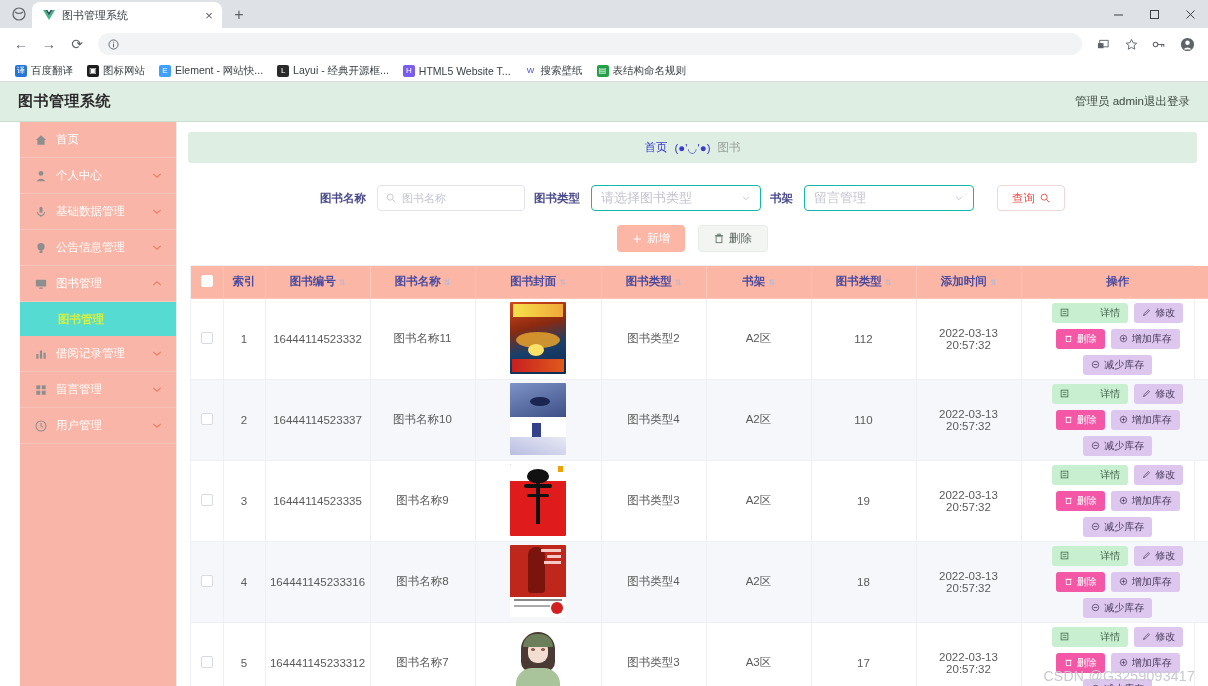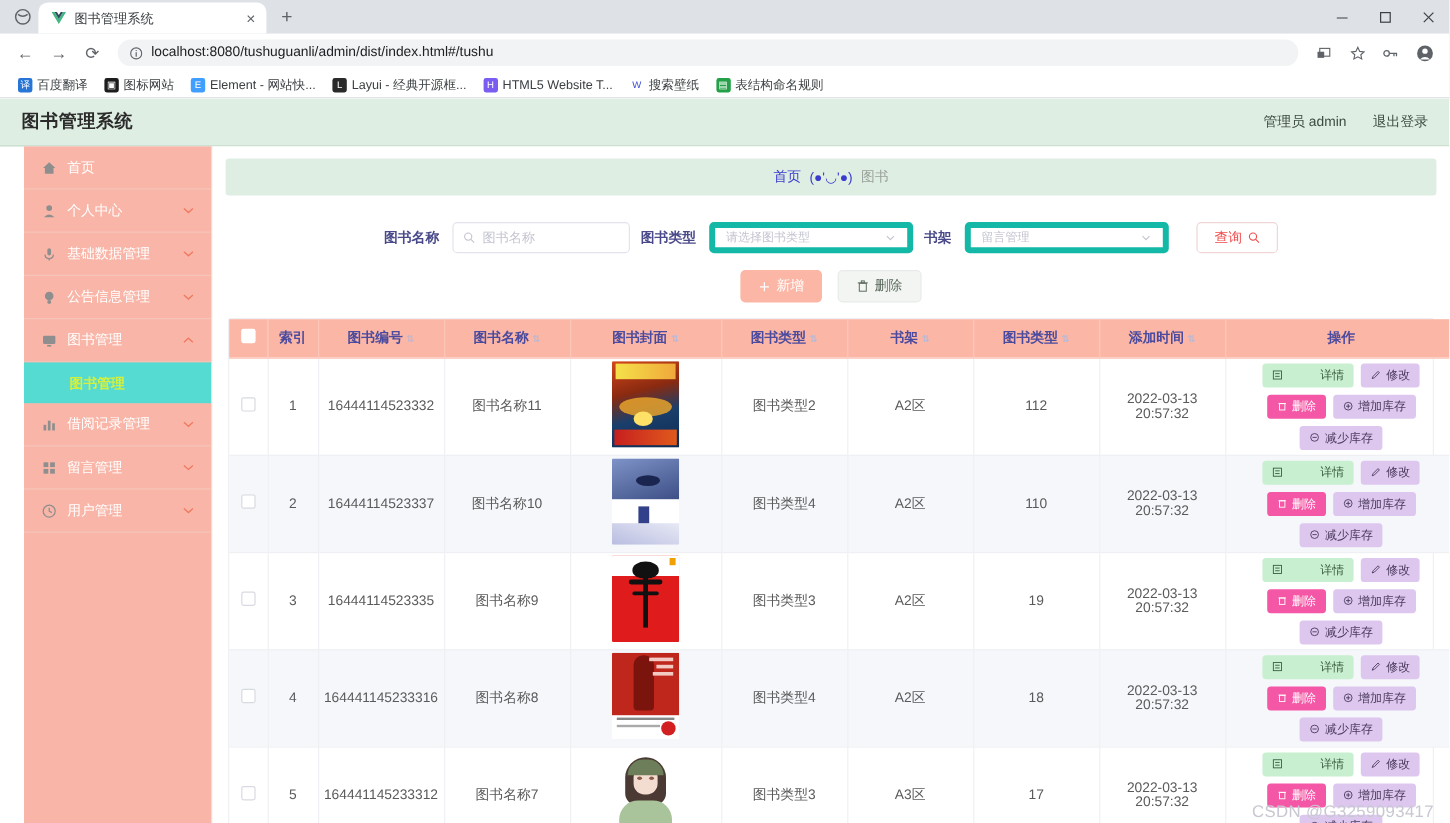--- a/index.html
+++ b/index.html
@@ -68,21 +68,21 @@
 
   
   .app { width: 1208px; height: 604px; background: #fff; position: relative; overflow: hidden;}
 
   .app-header {
     height: 40px; background: #dfeee3; display: flex; align-items: center;
     justify-content: space-between; padding: 0 18px;
     border-bottom: 1px solid #c9ddcd;
   }
   .app-title { font-size: 15px; font-weight: bold; color: #2b2b2b; letter-spacing: .5px;}
-  .header-right { display: flex; align-items: center; gap: 22px;
+  .header-right { display: flex; align-items: center; 
     font-size: 11.5px; color: #3d4a40; }
 
   .body-row { display: flex; height: 564px; padding-left: 20px; }
 
   .sidebar {
     width: 157px; background: #f9b6a8; flex: 0 0 157px;
     border-right: 1px solid #e7ece8; overflow: hidden;
   }
   .menu-item {
     height: 36px; display: flex; align-items: center; padding: 0 14px;
@@ -114,23 +114,23 @@
     margin-top: 22px; display: flex; align-items: center;
     justify-content: center; gap: 9px;
   }
   .f-label { font-size: 11.5px; color: #4a4a8a; font-weight: bold; margin-right: 2px;}
   .f-input {
     width: 148px; height: 26px; border: 1px solid #e3e3ee; border-radius: 4px;
     display: flex; align-items: center; padding: 0 8px; gap: 6px;
     font-size: 11px; color: #c3c4d0; background: #fff;
   }
   .f-select {
-    width: 170px; height: 26px; border: 5px solid #14b8a6; border-radius: 4px;
+    width: 170px; height: 26px; border: 1px solid #14b8a6; border-radius: 4px;
     display: flex; align-items: center; justify-content: space-between;
-    padding: 0 9px; font-size: 10px; color: #c3c4d0; background: #fff;
+    padding: 0 9px; font-size: 13px; color: #c3c4d0; background: #fff;
   }
   .f-btn {
     height: 26px; padding: 0 14px; border: 1px solid #f0d6d6; border-radius: 4px;
     background: #fff; display: flex; align-items: center; gap: 5px;
     font-size: 11.5px; color: #f04b4b; margin-left: 14px;
   }
 
   .action-bar { margin-top: 14px; display: flex; justify-content: center; gap: 13px; }
   .btn-add {
     height: 27px; padding: 0 15px; background: #fbb6a6; border-radius: 4px;
@@ -235,21 +235,20 @@
     <div class="nav-btn">→</div>
     <div class="nav-btn">⟳</div>
     <div class="omnibox">
       <span class="omni-icon">
         <svg width="11" height="11" viewBox="0 0 12 12">
             <circle cx="6" cy="6" r="5" fill="none" stroke="#5f6368" stroke-width="1"></circle>
             <line x1="6" y1="5" x2="6" y2="9" stroke="#5f6368" stroke-width="1.1"></line>
             <circle cx="6" cy="3.4" r="0.6" fill="#5f6368"></circle>
           </svg>
       </span>
-      <span>localhost:8080/tushuguanli/admin/dist/index.html#/tushu</span>
     </div>
     <div class="tb-icon">
       <svg width="13" height="13" viewBox="0 0 14 14">
           <rect x="3" y="2.5" width="9" height="7" fill="none" stroke="#5f6368" stroke-width="1"></rect>
           <rect x="1" y="5.5" width="6" height="5.5" fill="#5f6368"></rect>
         </svg>
     </div>
     <div class="tb-icon">
       <svg width="13" height="13" viewBox="0 0 14 14">
           <polygon points="7,1.5 8.7,5.2 12.6,5.6 9.7,8.2 10.5,12 7,10.1 3.5,12 4.3,8.2 1.4,5.6 5.3,5.2" fill="none" stroke="#5f6368" stroke-width="1"></polygon>

